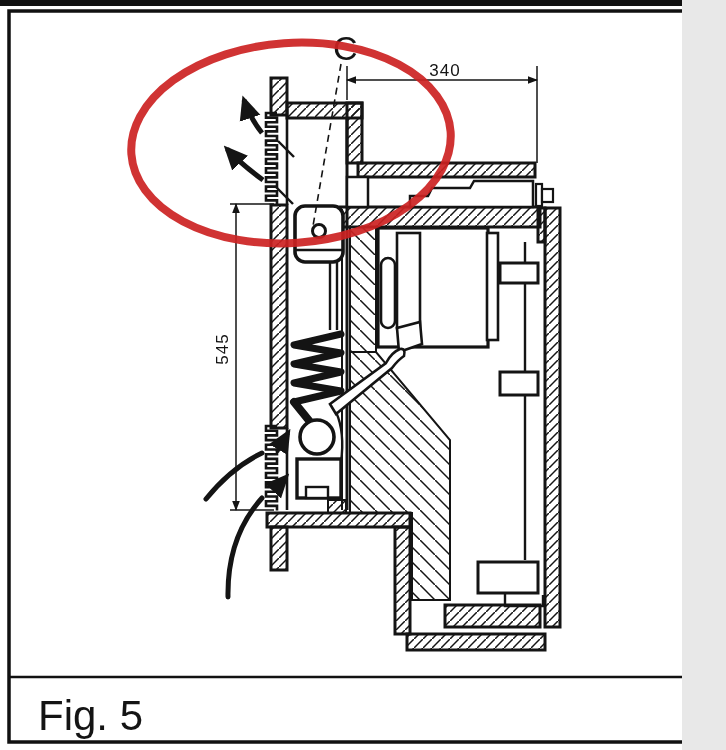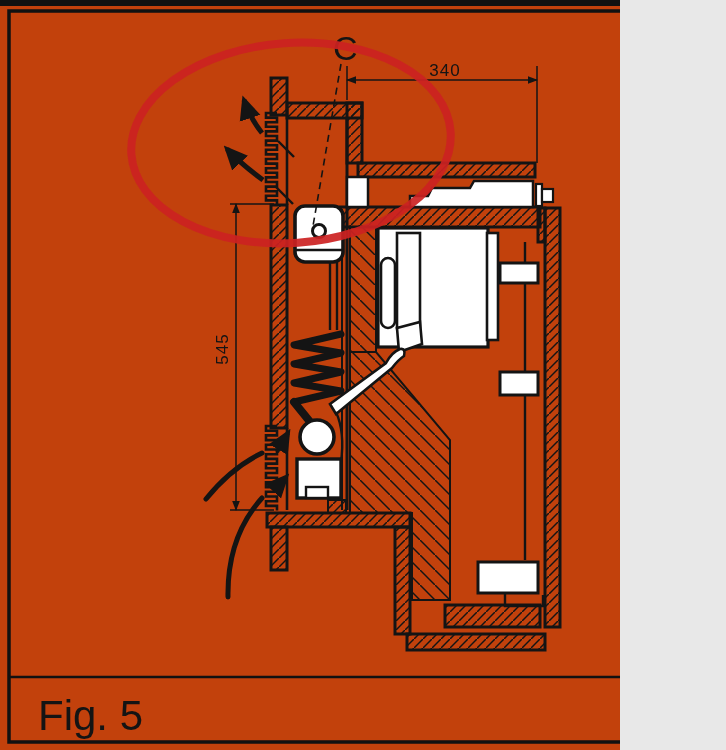--- a/index.html
+++ b/index.html
@@ -1,19 +1,19 @@
 <!DOCTYPE html>
 <html><head>
 <meta charset="utf-8">
 <style>
   html,body{margin:0;padding:0;background:#e8e8e8;}
   .page{
     position:relative;
-    width:620px;height:750px;
-    background:#c2410c;
+    width:682px;height:750px;
+    background:#ffffff;
     font-family:"Liberation Sans", sans-serif;
     overflow:hidden;
   }
   svg{display:block}
   text{fill:#141414}
   .dimtext{font-size:17px;letter-spacing:1px;}
   .biglabel{font-size:34px;}
   .caption{font-size:42px;}
 </style>
 </head>

